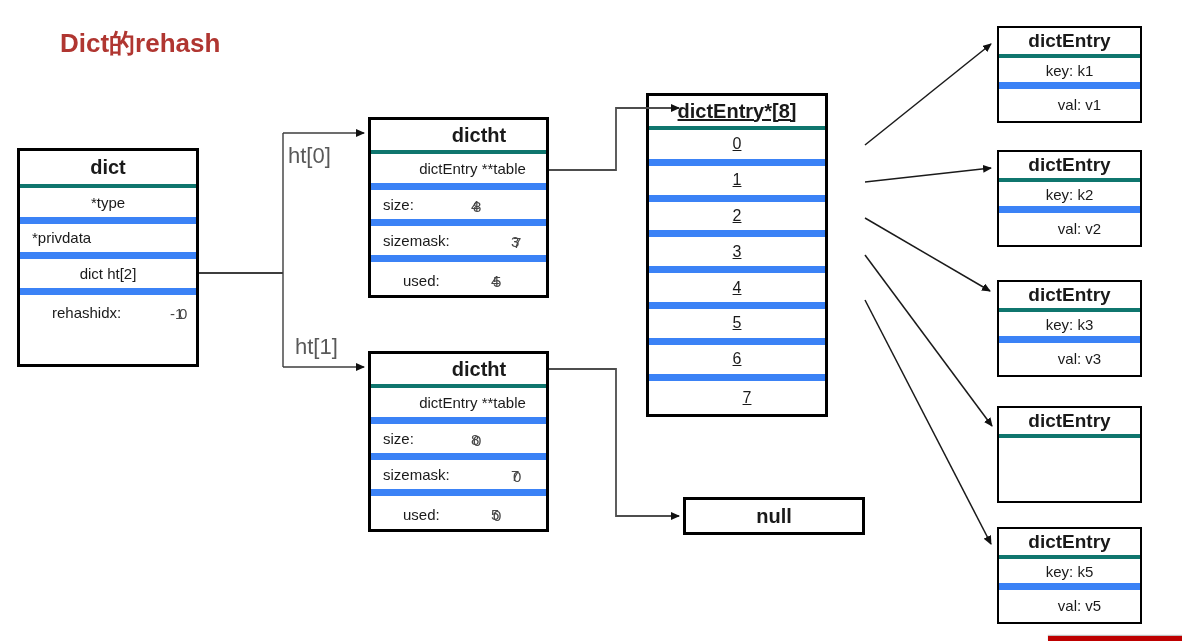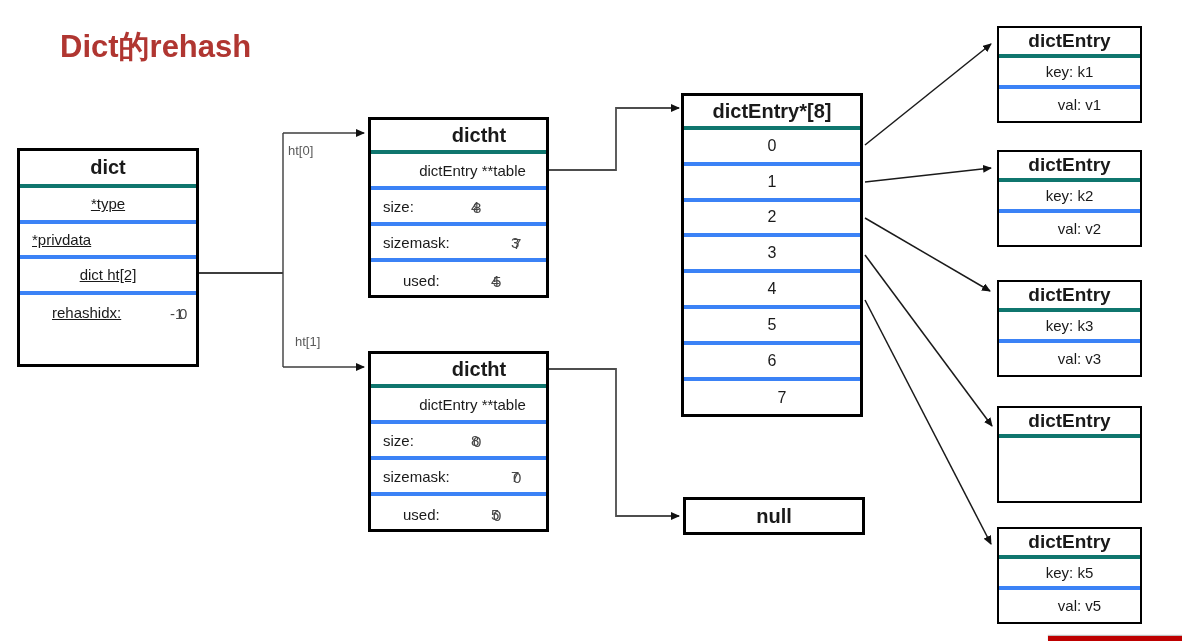--- a/index.html
+++ b/index.html
@@ -1,41 +1,41 @@
 <!DOCTYPE html>
 <html><head>
 <meta charset="utf-8">
 <style>
   html,body{margin:0;padding:0;background:#fff;}
   body{font-family:"Liberation Sans","DejaVu Sans",sans-serif;color:#1a1a1a;}
   #canvas{position:relative;width:1182px;height:641px;background:#fff;overflow:hidden;}
 
-  .title{position:absolute;left:60px;top:26px;font-size:31px;font-weight:bold;color:#b03631;letter-spacing:0;}
+  .title{position:absolute;left:60px;top:26px;font-size:26px;font-weight:bold;color:#b03631;letter-spacing:0;}
 
   
   .box{position:absolute;background:#fff;border:3px solid #000;box-sizing:border-box;}
   .box .hdr{font-weight:bold;font-size:20px;display:flex;align-items:center;justify-content:center;border-bottom:4px solid #0f766e;box-sizing:border-box;}
-  .box .row{position:relative;font-size:15px;display:flex;align-items:center;justify-content:center;border-bottom:4px solid #3b82f6;box-sizing:border-box;}
+  .box .row{position:relative;font-size:15px;display:flex;align-items:center;justify-content:center;border-bottom:7px solid #3b82f6;box-sizing:border-box;}
   .box .row:last-child{border-bottom:none;margin-left:20px;}
   .box .row.left{justify-content:flex-start;padding-left:12px;}
 
   
   #dict{left:17px;top:148px;width:182px;height:219px;}
   #dict .hdr{height:37px;}
-  #dict .row{height:35.6px;text-decoration:underline;}
+  #dict .row{height:35.6px;}
 
   
   .dictht{width:181px;height:181px;}
   #dictht0{left:368px;top:117px;}
   #dictht1{left:368px;top:351px;}
   .dictht .hdr{height:34px;padding-left:41px;}
   .dictht .row{height:36px;padding-left:28px;}
 
   
-  #bucket{left:681px;top:93px;width:182px;height:324px;}
+  #bucket{left:646px;top:93px;width:182px;height:324px;text-decoration:underline;}
   #bucket .hdr{height:34px;}
   #bucket .row{height:35.8px;font-size:16px;}
 
   
   #nullbox{left:683px;top:497px;width:182px;height:38px;}
   #nullbox .hdr{height:32px;border-bottom:none;}
 
   
   .entry{width:145px;height:97px;border-width:2.5px;}
   .entry .hdr{height:30px;font-size:19px;}
@@ -47,21 +47,21 @@
   #entry5{left:997px;top:527px;}
 
   
   .ov{position:relative;display:inline-block;color:#474747;font-size:15px;line-height:15px;}
   .ov .new{position:absolute;left:2px;top:1px;}
   .ov.neg .new{left:9px;top:0px;}
   .valpos{position:absolute;top:50%;transform:translateY(-50%);}
   .vp-a{left:100px;} .vp-b{left:140px;} .vp-r{left:130px;}
 
   
-  .ptr-label{position:absolute;font-size:13px;color:#595959;}
+  .ptr-label{position:absolute;font-size:22px;color:#595959;}
   #ht0-label{left:288px;top:143px;}
   #ht1-label{left:295px;top:334px;}
 
   
   #wires{position:absolute;left:0;top:0;pointer-events:none;}
 
   
   #redbar{position:absolute;left:1048px;top:636px;width:134px;height:5px;background:#be0000;box-shadow:0 -1px 1px rgba(0,0,0,0.25);}
 </style>
 </head>

